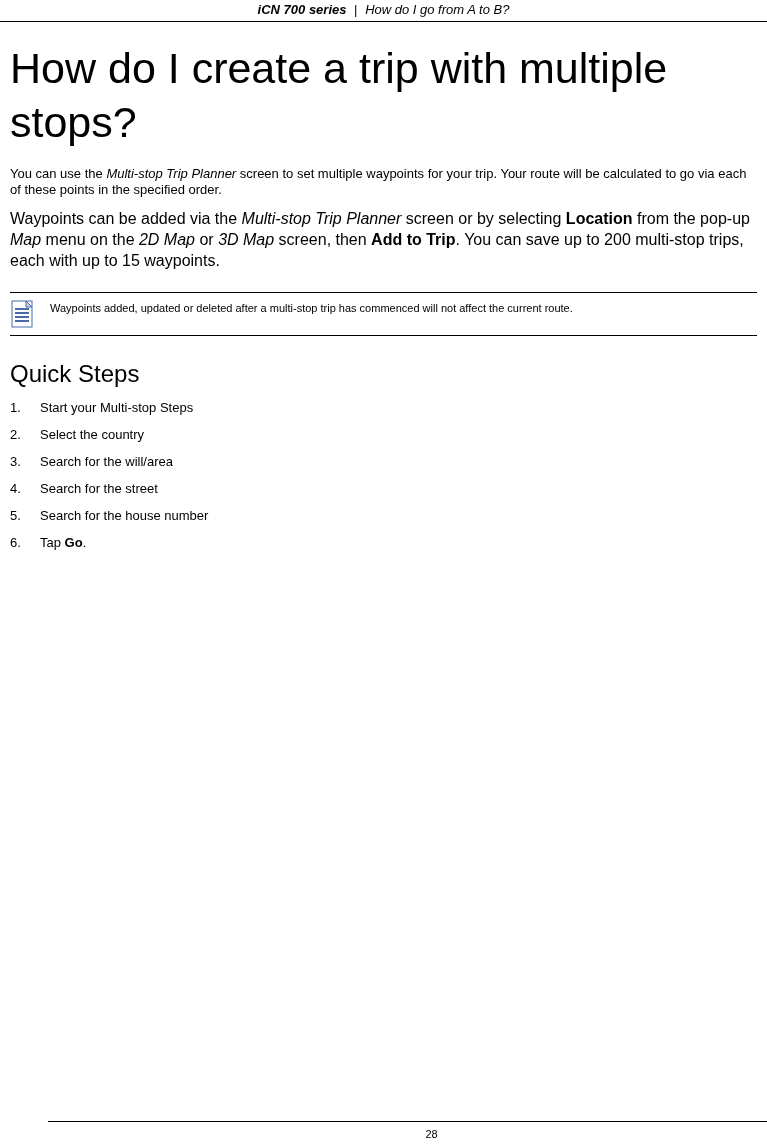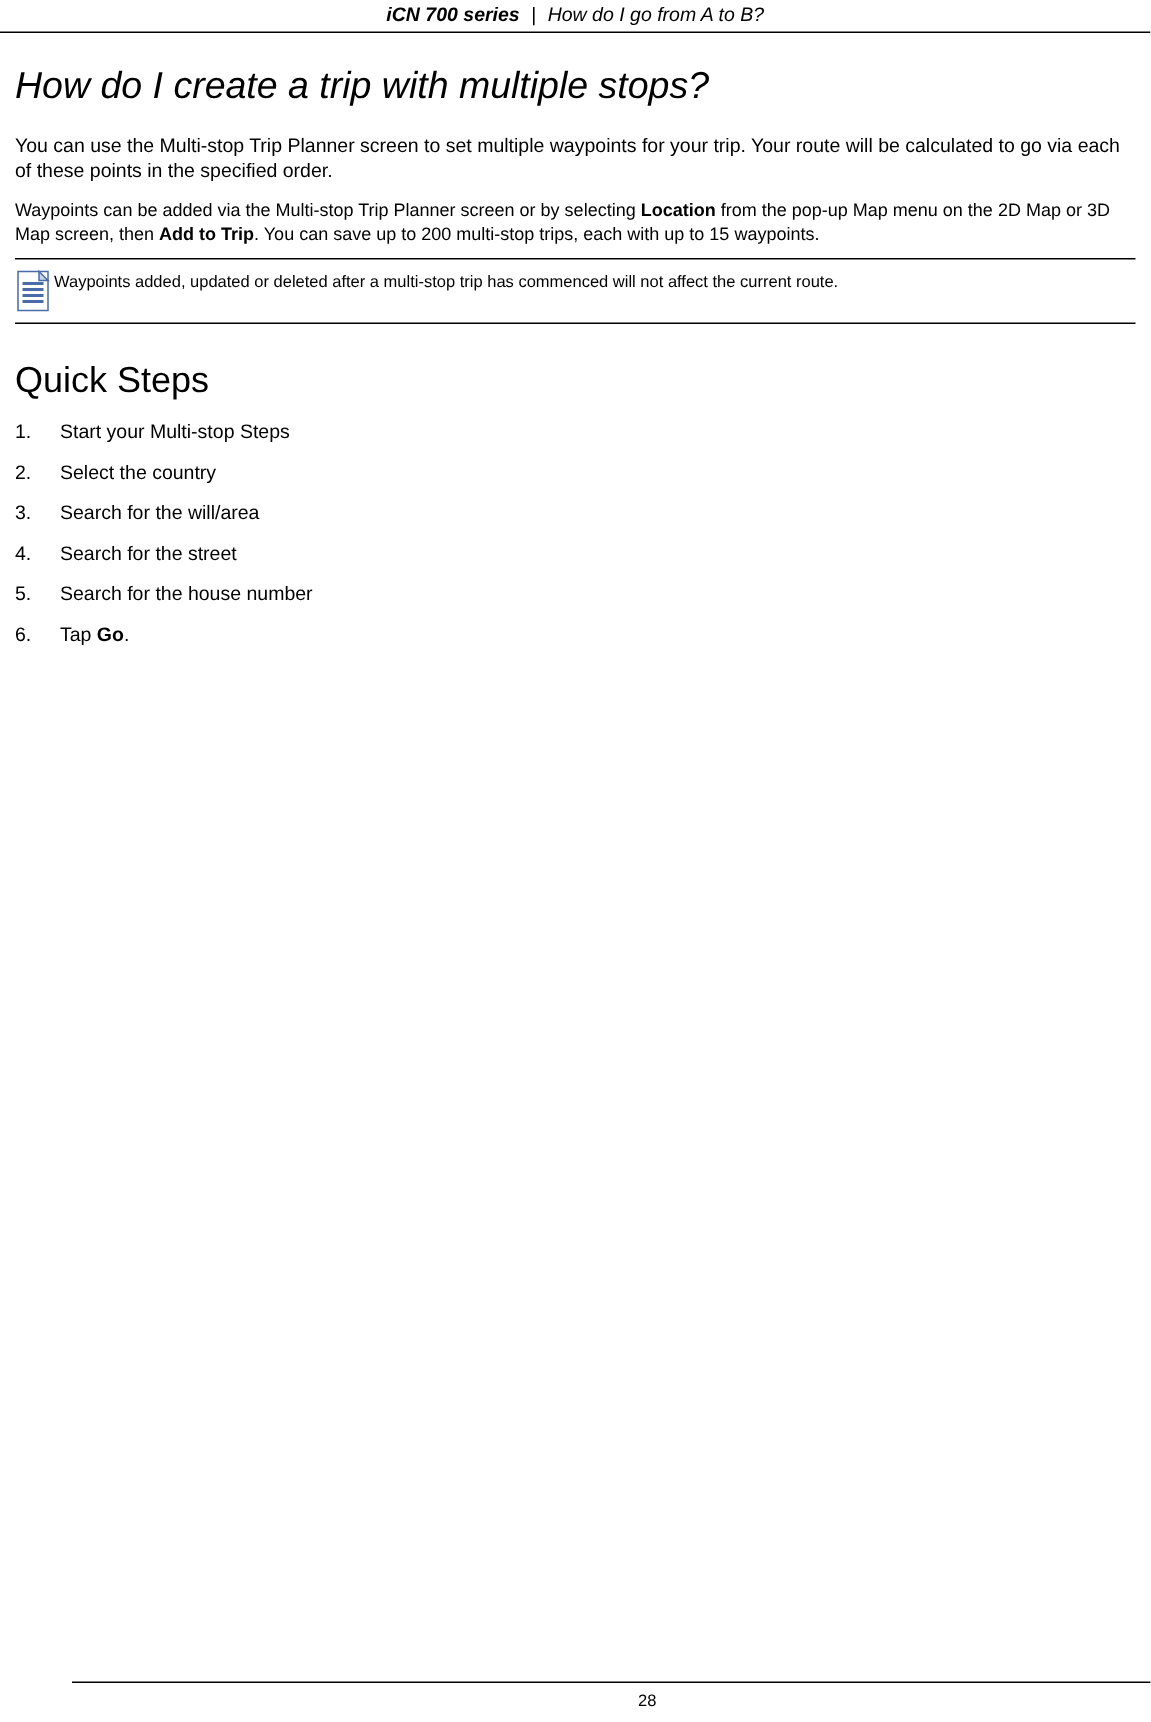--- a/index.html
+++ b/index.html
@@ -30,46 +30,47 @@
     }
     .header-chapter {
       font-style: italic;
     }
     .content {
       padding: 20px 10px 10px 10px;
     }
     h1 {
       font-family: Verdana, Arial, sans-serif;
       font-weight: normal;
-      font-size: 25px;
+      font-size: 43px;
       line-height: 1.25;
       margin-bottom: 16px;
-      font-style: italic;
     }
     .para1 {
       font-size: 13px;
       line-height: 1.3;
       margin-bottom: 10px;
     }
     .para2 {
-      font-size: 12px;
+      font-size: 16px;
       line-height: 1.3;
-      margin-bottom: 8px;
+      margin-bottom: 20px;
     }
     .italic {
+      font-style: italic;
     }
     .bold {
       font-weight: bold;
     }
     .note-box {
       border-top: 1px solid #000;
       border-bottom: 1px solid #000;
       padding: 6px 0;
       display: flex;
       align-items: flex-start;
+      gap: 14px;
       margin-bottom: 24px;
     }
     .note-icon {
       width: 26px;
       height: 30px;
       flex-shrink: 0;
     }
     .note-text {
       font-size: 11px;
       line-height: 1.3;

